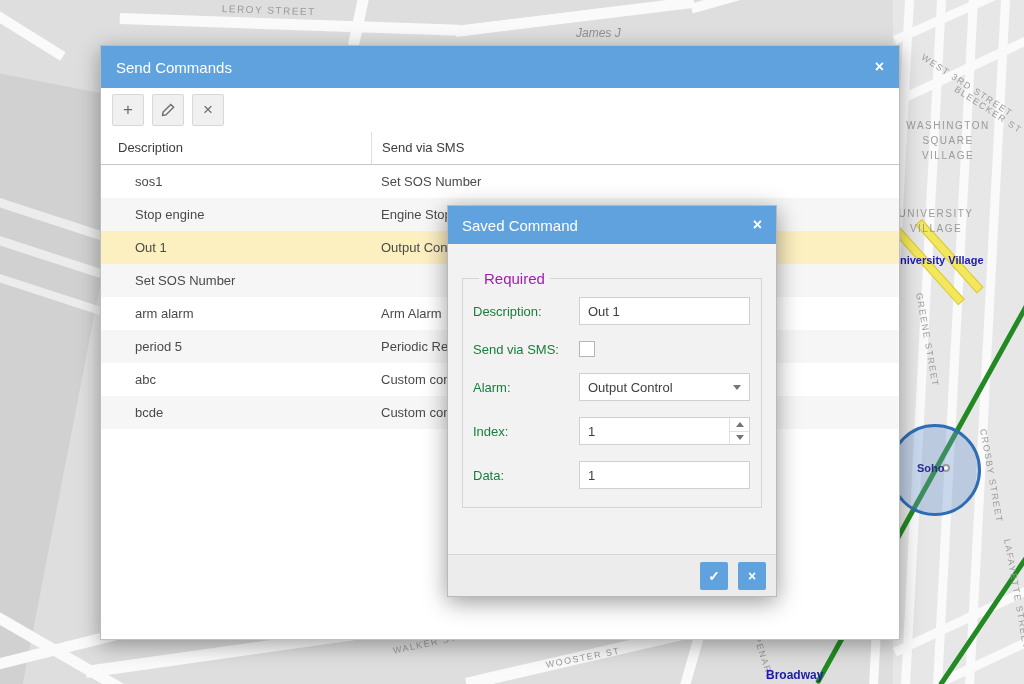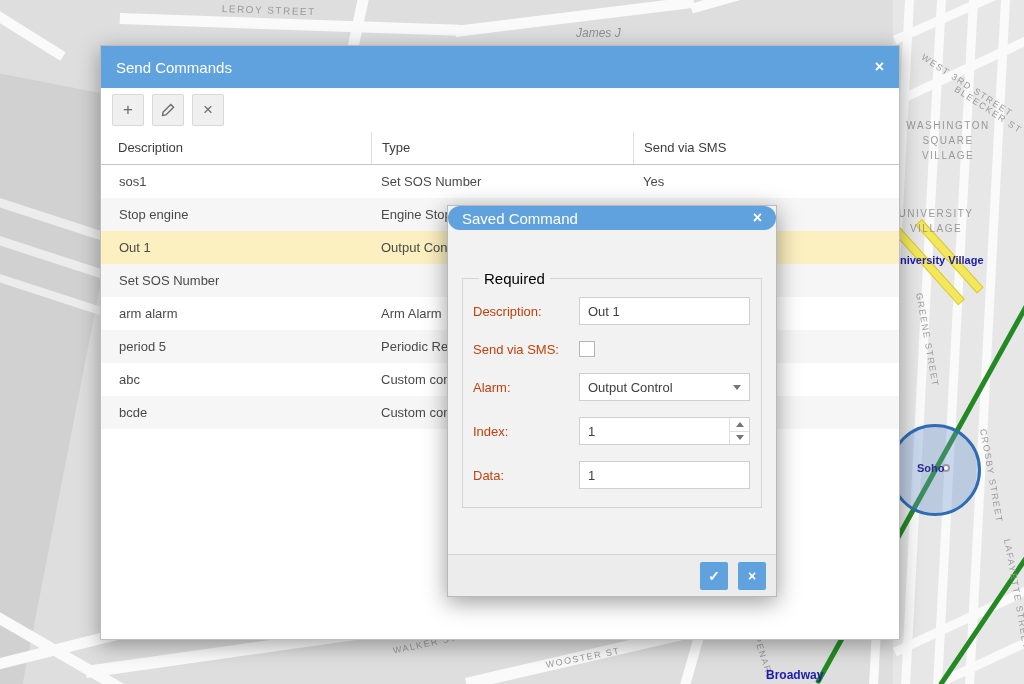--- a/index.html
+++ b/index.html
@@ -51,41 +51,40 @@
   .tb-btn svg { display:block; }
   .grid-header { display:flex; height:33px; border-bottom:1px solid #c5c5c5; background:#fff; }
   .gh-cell { font-size:13px; color:#3c3c3c; line-height:31px; padding-left:10px; cursor:pointer; }
   .gh-cell:first-child { padding-left:17px; }
   .gh-cell + .gh-cell { border-left:1px solid #e0e0e0; }
   .c-desc { width:270px; } .c-type { width:262px; } .c-sms { flex:1; }
   .grid-row { display:flex; height:33px; font-size:13px; color:#4a4a4a; cursor:pointer; }
   .grid-row:nth-child(even) { background:#f6f6f6; }
   .grid-row.selected { background:#fcefc0; }
   .g-cell { line-height:33px; padding-left:10px; overflow:hidden; white-space:nowrap; }
-  .g-cell:first-child { padding-left:18px; }
+  .g-cell:first-child { padding-left:34px; }
 
   
   .dialog {
     position:absolute; left:447px; top:205px; width:330px; height:392px;
     background:#f2f2f2; border:1px solid #b9b9b9;
     box-shadow:0 5px 22px rgba(0,0,0,0.4);
   }
   .dlg-header {
-    height:24px; background:#5fa2dd; color:#fff;
+    height:38px; background:#5fa2dd; color:#fff;
     display:flex; align-items:center; justify-content:space-between;
     padding:0 14px;
-    border-radius:19px;
   }
   .dlg-title { font-size:15px; }
   .dlg-body { position:absolute; top:38px; bottom:42px; left:0; right:0; background:#f2f2f2; padding:12px 12px 0; }
   fieldset.req { border:1px solid #d5d5d5; margin:14px 2px 0; padding:10px 10px 18px; }
-  fieldset.req legend { font-size:15px; color:#000000; padding:0 5px; margin-left:6px; }
+  fieldset.req legend { font-size:15px; color:#a21caf; padding:0 5px; margin-left:6px; }
   .form-row { display:flex; align-items:center; margin-bottom:16px; }
   .form-row:last-child { margin-bottom:0; }
-  .f-label { width:106px; flex-shrink:0; font-size:13px; color:#c2410c; }
+  .f-label { width:106px; flex-shrink:0; font-size:13px; color:#15803d; }
   .text-field {
     width:171px; height:28px; border:1px solid #d0d0d0; background:#fff;
     font-size:13px; color:#404040; padding:0 8px; font-family:"Liberation Sans", sans-serif;
   }
   .checkbox {
     appearance:none; -webkit-appearance:none; width:16px; height:16px; margin:0;
     background:#fff; border:1px solid #b5b5b5; cursor:pointer;
   }
   .select-field {
     width:171px; height:28px; border:1px solid #d0d0d0; background:#fff;
@@ -198,29 +197,27 @@
           <path d="M11.2 1.6 L14.4 4.8 L5.6 13.6 L1.8 14.2 L2.4 10.4 Z" fill="none" stroke="#6b6b6b" stroke-width="1.6"></path>
         </svg>
       </div>
       <div class="tb-btn">
         <span>×</span>
       </div>
     </div>
 
     <div class="grid-header">
       <div class="gh-cell c-desc">Description</div>
-      <div class="gh-cell c-type">Type</div>
       <div class="gh-cell c-sms">Send via SMS</div>
     </div>
 
     <div class="grid-body">
       <div class="grid-row">
         <div class="g-cell c-desc">sos1</div>
         <div class="g-cell c-type">Set SOS Number</div>
-        <div class="g-cell c-sms">Yes</div>
       </div>
       <div class="grid-row">
         <div class="g-cell c-desc">Stop engine</div>
         <div class="g-cell c-type">Engine Stop</div>
         <div class="g-cell c-sms"></div>
       </div>
       <div class="grid-row selected">
         <div class="g-cell c-desc">Out 1</div>
         <div class="g-cell c-type">Output Control</div>
         <div class="g-cell c-sms"></div>

